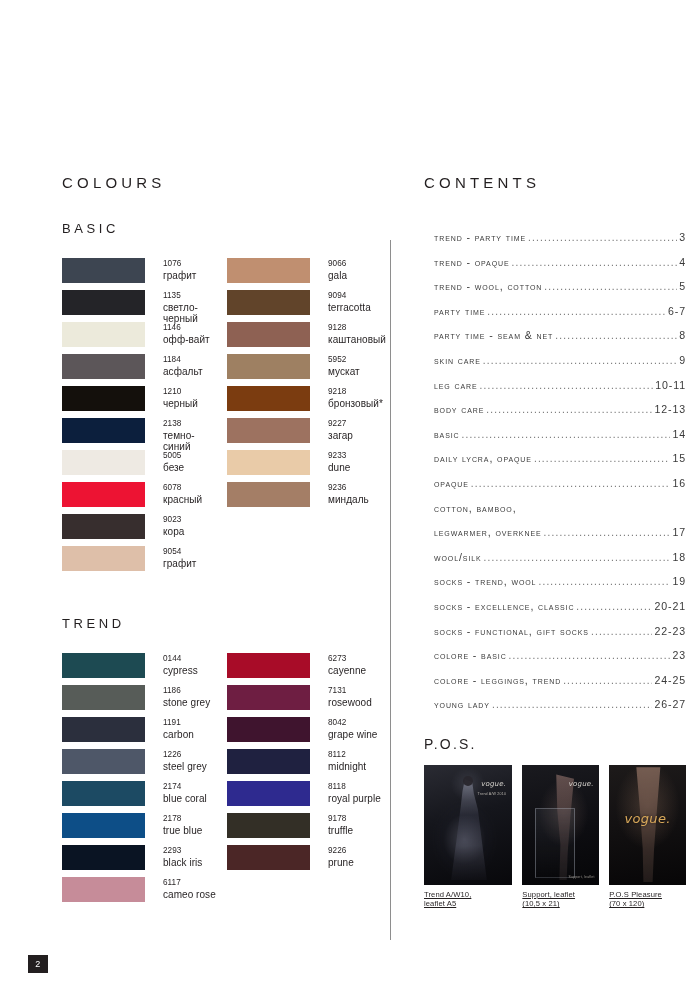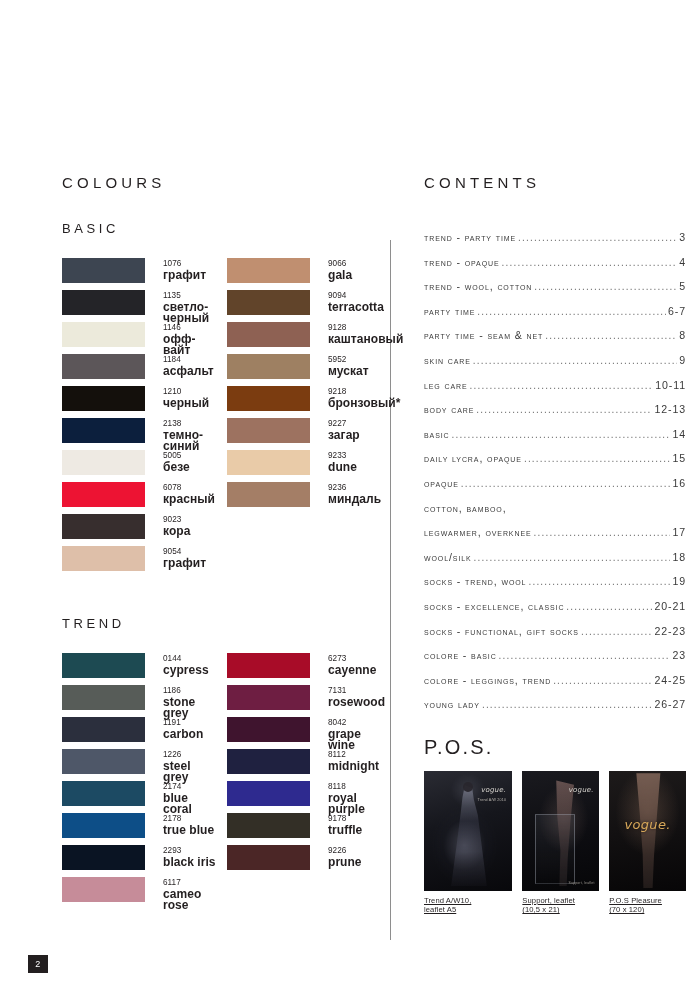--- a/index.html
+++ b/index.html
@@ -44,21 +44,21 @@
     font-weight: 400;
     letter-spacing: 3.6px;
     font-variant: small-caps;
     text-transform: lowercase;
     color: #231f20;
     margin: 0;
     line-height: 1;
     white-space: nowrap;
   }
   .h-pos {
-    font-size: 20px;
+    font-size: 14px;
     font-weight: 400;
     letter-spacing: 2.2px;
     color: #231f20;
     margin: 0;
     line-height: 1;
     white-space: nowrap;
   }
 
   
   .swatch-section { margin-top: 0; }
@@ -85,29 +85,28 @@
     line-height: 11.5px;
     padding-top: 0px;
   }
   .swatch-code {
     font-size: 8.2px;
     color: #231f20;
     display: block;
     letter-spacing: 0.05px;
   }
   .swatch-name {
-    font-size: 12px;
+    font-size: 10px;
     color: #231f20;
     display: block;
     letter-spacing: 0.05px;
-    font-weight: bold;
   }
 
   
-  .toc { margin-top: 40px; }
+  .toc { margin-top: 40px; margin-left: 10px; }
   .toc-row {
     display: flex;
     align-items: baseline;
     font-size: 10.6px;
     letter-spacing: 0.9px;
     font-variant: small-caps;
     text-transform: lowercase;
     color: #3a3a3a;
     height: 24.6px;
     white-space: nowrap;

